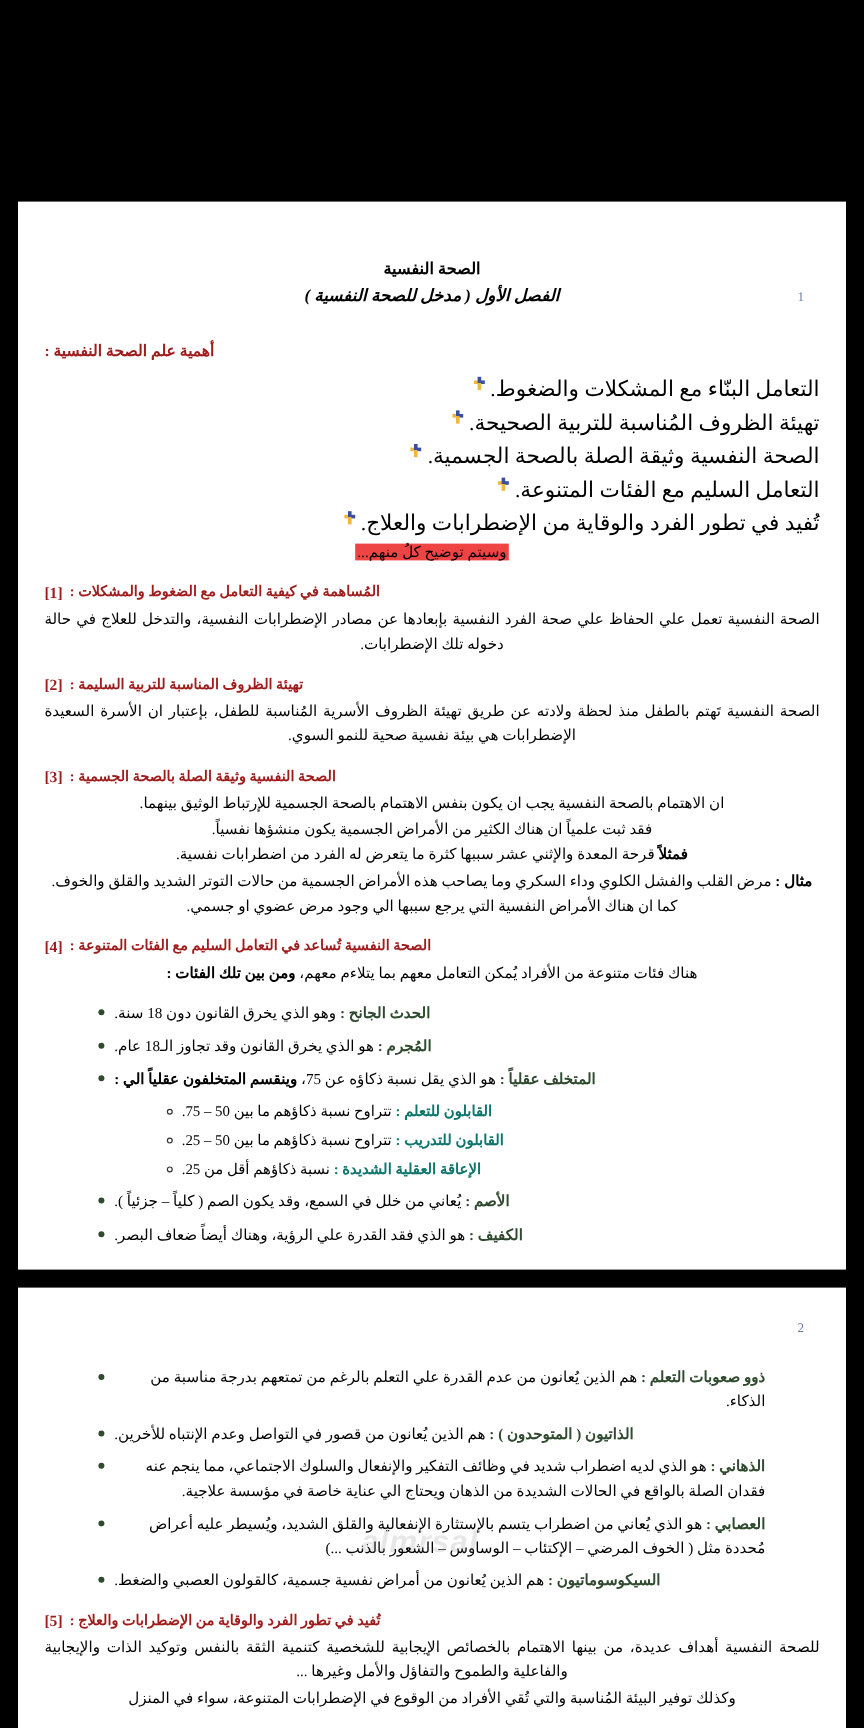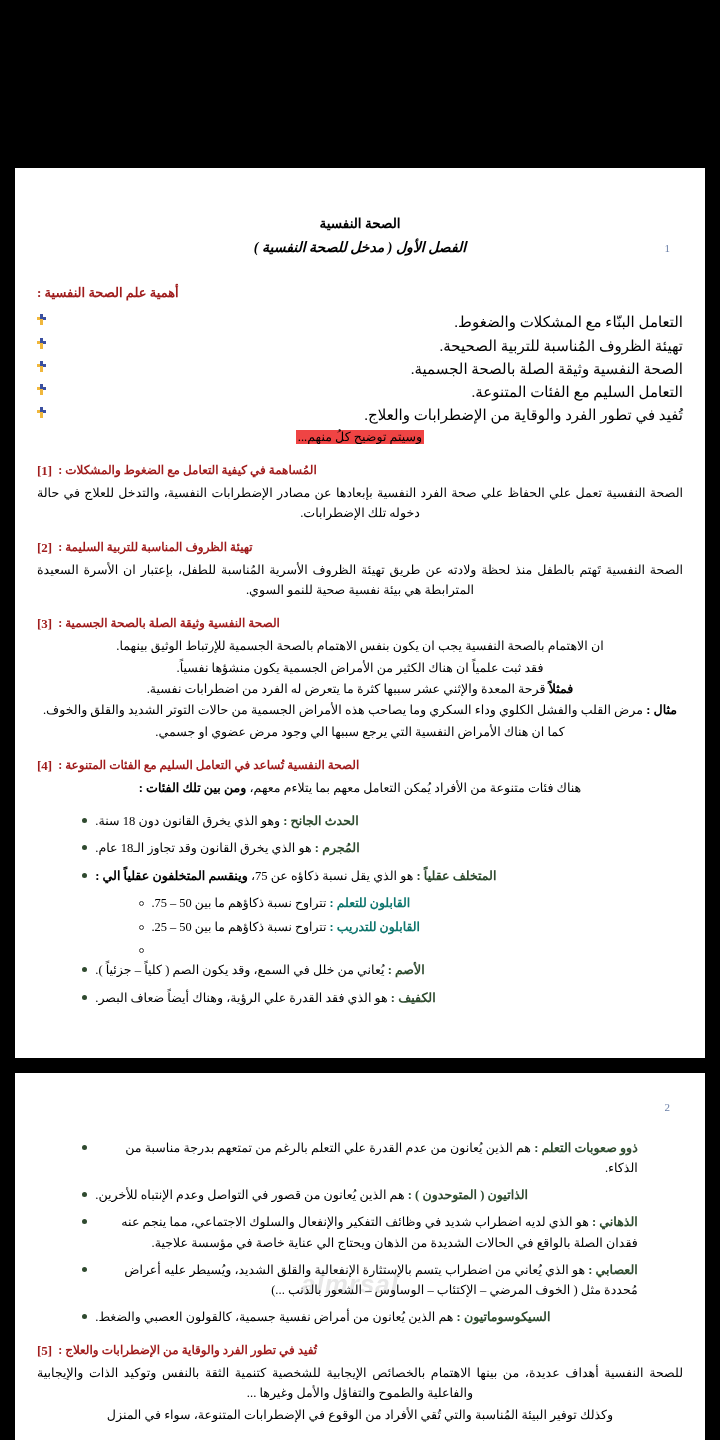--- a/index.html
+++ b/index.html
@@ -60,22 +60,22 @@
     margin:1px 0 0 0;
   }
   .body-para.justify{text-align:justify;text-align-last:center;}
 
   .b{font-weight:bold;}
 
   
   .arrow-list{list-style:none;margin:8px 0 0 0;padding:0;}
   .arrow-list li{
     display:flex;flex-direction:row-reverse;align-items:flex-start;
-    justify-content:space-between;gap:5px;
-    font-size:15px;line-height:1.55;color:#000;
+    justify-content:flex-end;gap:5px;
+    font-size:18px;line-height:1.55;color:#000;
     padding-right:0;
   }
   .arrow-ico{
     flex:0 0 auto;width:9px;height:11px;margin-top:3px;position:relative;
   }
   .arrow-ico:before{
     content:"";position:absolute;left:0;top:3px;width:9px;height:3px;
     background:linear-gradient(to right,#f0b73c 0 45%,#3a4fa0 45% 100%);
   }
   .arrow-ico:after{
@@ -182,21 +182,21 @@
       <div class="numbered">
         <span class="num">[1]</span>
         <span class="htext">المُساهمة في كيفية التعامل مع الضغوط والمشكلات :</span>
       </div>
       <p class="body-para justify">الصحة النفسية تعمل علي الحفاظ علي صحة الفرد النفسية بإبعادها عن مصادر الإضطرابات النفسية، والتدخل للعلاج في حالة دخوله تلك الإضطرابات.</p>
 
       <div class="numbered">
         <span class="num">[2]</span>
         <span class="htext">تهيئة الظروف المناسبة للتربية السليمة :</span>
       </div>
-      <p class="body-para justify">الصحة النفسية تَهتم بالطفل منذ لحظة ولادته عن طريق تهيئة الظروف الأسرية المُناسبة للطفل، بإعتبار ان الأسرة السعيدة المترابطة هي بيئة نفسية صحية للنمو السوي.</p>
+      <p class="body-para justify">الصحة النفسية تَهتم بالطفل منذ لحظة ولادته عن طريق تهيئة الظروف الأسرية المُناسبة للطفل، بإعتبار ان الأسرة السعيدة الإضطرابات هي بيئة نفسية صحية للنمو السوي.</p>
 
       <div class="numbered">
         <span class="num">[3]</span>
         <span class="htext">الصحة النفسية وثيقة الصلة بالصحة الجسمية :</span>
       </div>
       <p class="body-para">ان الاهتمام بالصحة النفسية يجب ان يكون بنفس الاهتمام بالصحة الجسمية للإرتباط الوثيق بينهما.</p>
       <p class="body-para">فقد ثبت علمياً ان هناك الكثير من الأمراض الجسمية يكون منشؤها نفسياً.</p>
       <p class="body-para">
         <span class="b">فمثلاً</span><span> قرحة المعدة والإثني عشر سببها كثرة ما يتعرض له الفرد من اضطرابات نفسية.</span>
       </p>
@@ -241,20 +241,23 @@
                     </span>
                   </li>
                   <li>
                     <span class="obullet"></span>
                     <span class="txt">
                       <span class="lbl-black">القابلون للتدريب :</span><span> تتراوح نسبة ذكاؤهم ما بين 50 – 25.</span>
                     </span>
                   </li>
                   <li>
                     <span class="obullet"></span>
+                    <span class="txt">
+                      <span class="lbl-black">الإعاقة العقلية الشديدة :</span><span> نسبة ذكاؤهم أقل من 25.</span>
+                    </span>
                   </li>
                 </ul>
               </span>
             </span>
           </li>
           <li>
             <span class="bullet"></span>
             <span class="txt">
               <span class="lbl-green">الأصم :</span><span> يُعاني من خلل في السمع، وقد يكون الصم ( كلياً – جزئياً ).</span>
             </span>

